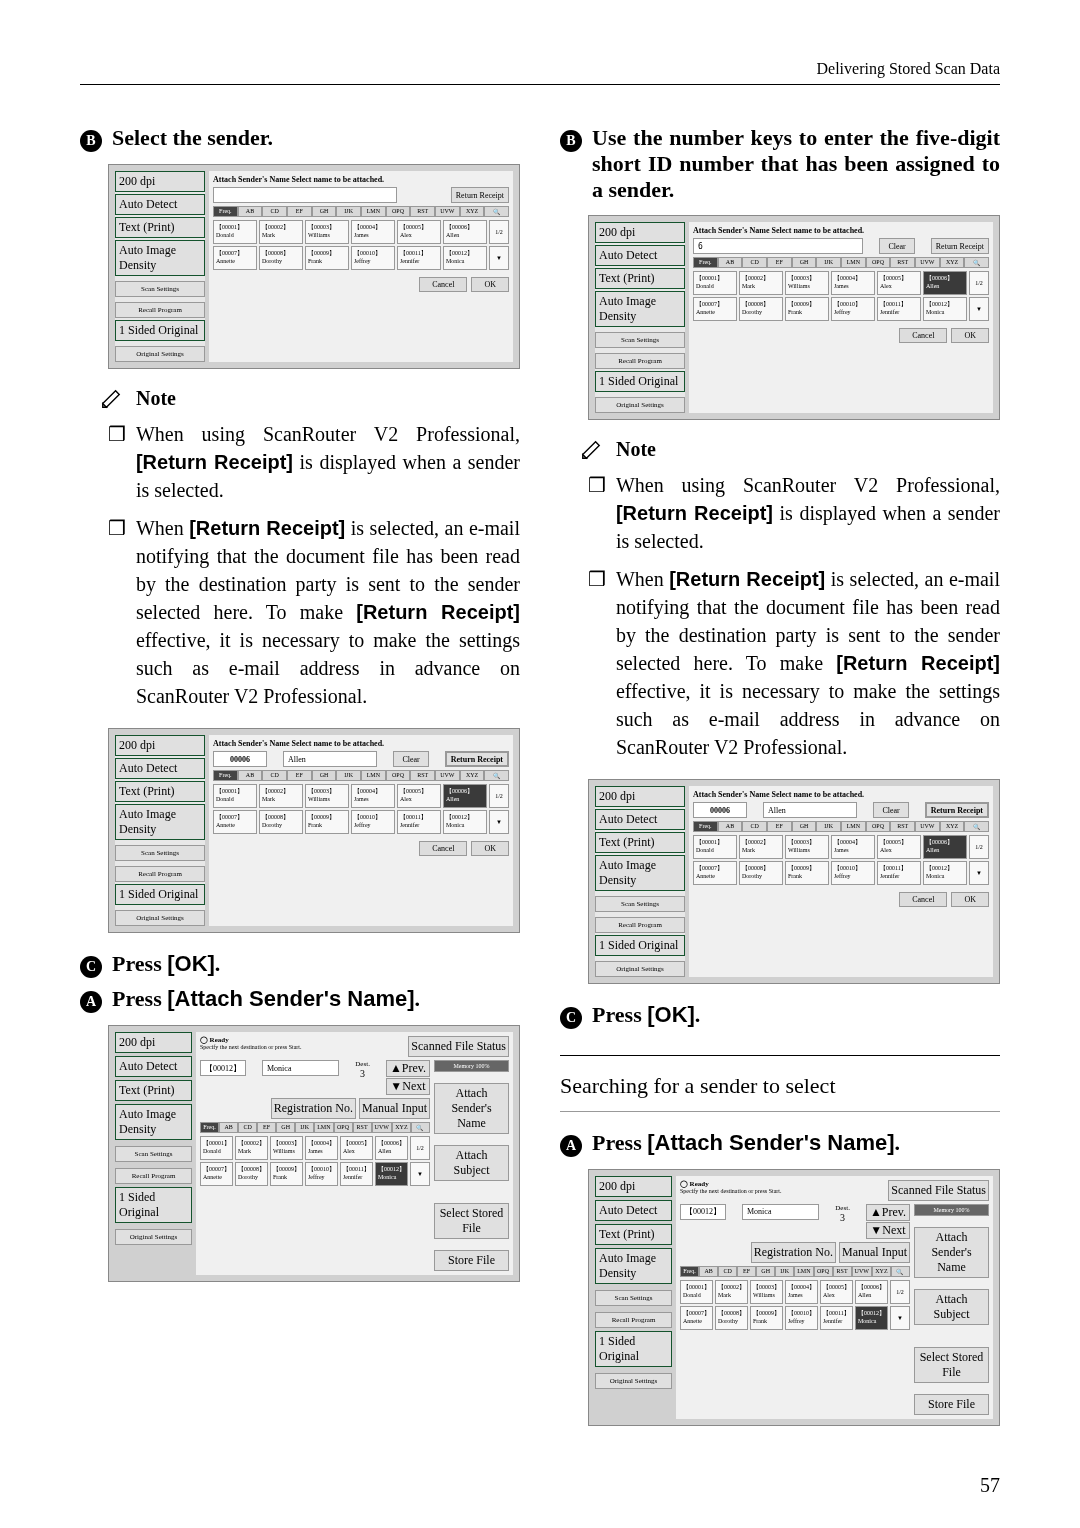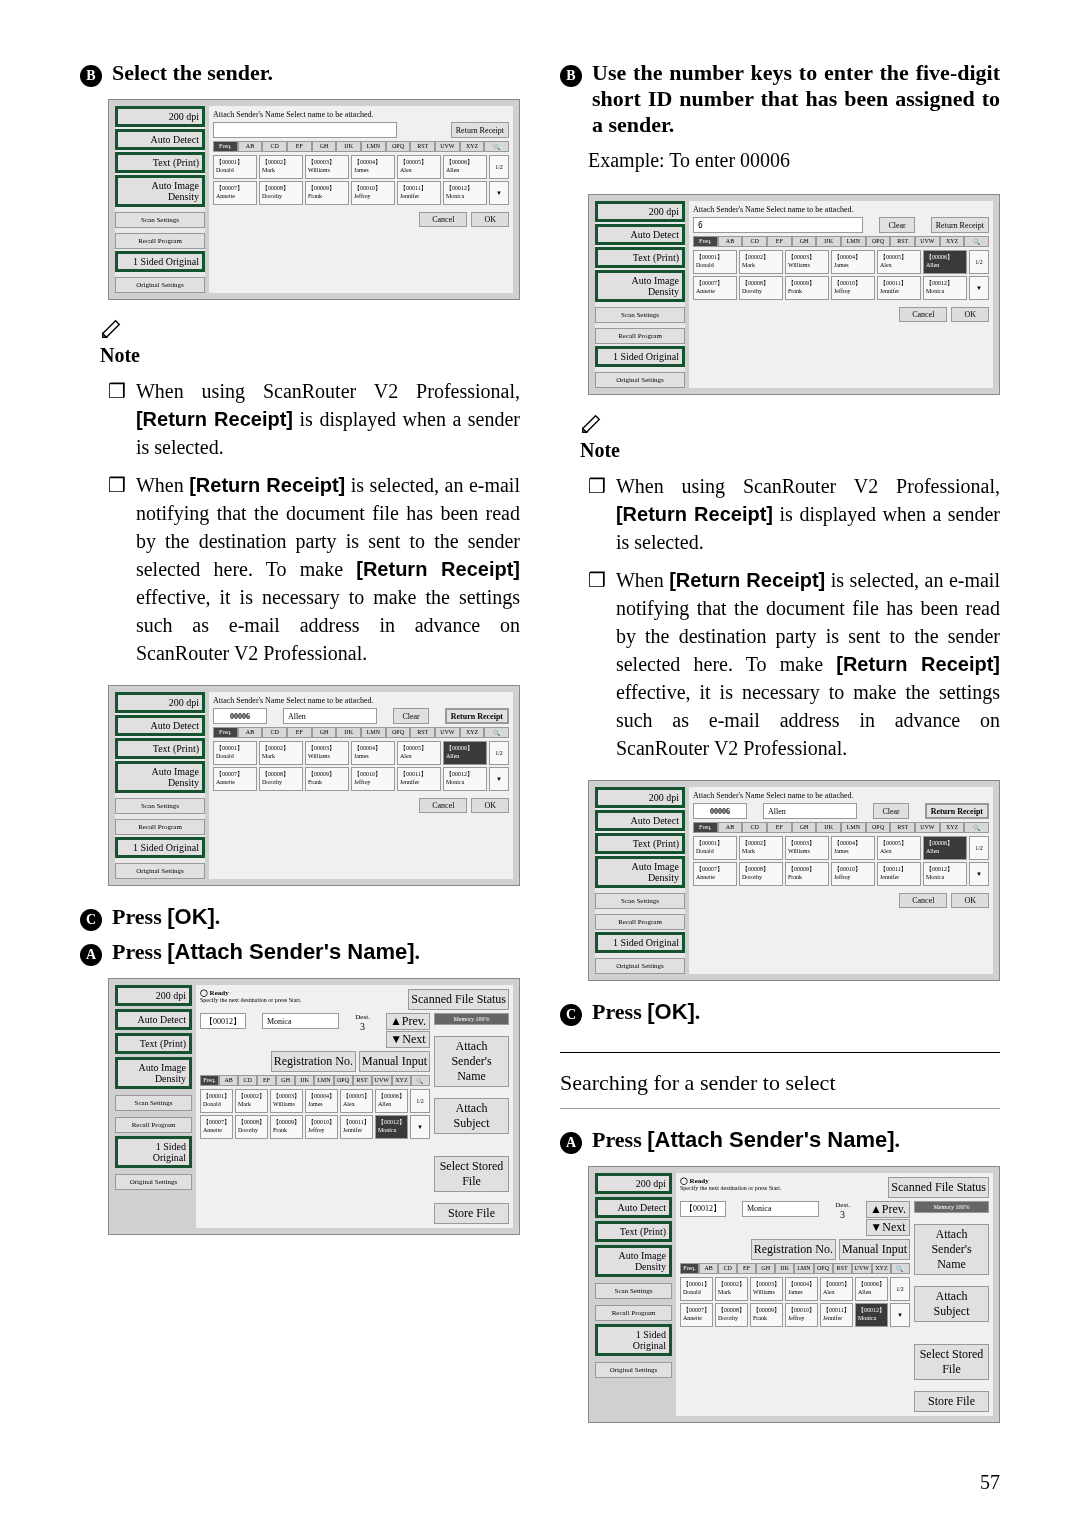--- a/index.html
+++ b/index.html
@@ -7,57 +7,58 @@
 .header-line { text-align:right; font-size:16px; border-bottom:1px solid #000; padding-bottom:6px; margin-bottom:40px; }
 .columns { display:flex; gap:40px; }
 .col { flex:1; min-width:0; }
 .step-line { display:flex; align-items:flex-start; gap:10px; margin-bottom:8px; }
 .circ { display:inline-flex; align-items:center; justify-content:center; width:22px; height:22px; border-radius:50%; background:#000; color:#fff; font-size:14px; font-weight:bold; flex-shrink:0; margin-top:5px;}
 .step-text { font-size:22px; font-weight:bold; }
 .step-text-just { font-size:22px; font-weight:bold; }
 .screenshot { background:#d0d0d0; border:1px solid #888; margin:12px 0 18px 28px; padding:6px; }
 .ss-row { display:flex; gap:4px; }
 .ss-side { width:90px; background:#e8e8e8; font-size:7px; display:flex; flex-direction:column; gap:2px; }
-.ss-side-item { background:#e0e0e0; border:3px solid #14532d; padding:2px 3px; text-align:right; font-size:10px; }
+.ss-side-item { background:#e0e0e0; border:1px solid #14532d; padding:2px 3px; text-align:left; font-size:12px; }
 .ss-side-btn { background:#e0e0e0; border:1px solid #999; padding:3px 3px; text-align:center; font-size:7px; margin-top:3px; }
 .ss-main { flex:1; background:#f0f0f0; font-size:7px; padding:4px; display:flex; flex-direction:column; gap:3px; }
-.ss-title { font-size:8px; }
+.ss-title { font-size:8px;font-weight:bold; }
 .ss-input-row { display:flex; gap:16px; }
 .ss-input { flex:1; background:#fff; border:1px solid #999; height:14px; display:flex; align-items:center; padding:0 4px; font-size:8px; }
 .ss-clear-btn { background:#e0e0e0; border:1px solid #999; padding:1px 8px; font-size:8px; display:flex; align-items:center; }
 .ss-rr-btn { background:#e0e0e0; border:1px solid #999; padding:1px 4px; font-size:8px; display:flex; align-items:center; }
 .ss-tabs { display:flex; gap:0; }
 .ss-tab { flex:1; background:#d8d8d8; border:1px solid #999; padding:1px 2px; font-size:6px; text-align:center; }
 .ss-tab.dark { background:#444; color:#fff; }
 .ss-grid6 { display:grid; grid-template-columns:repeat(6,1fr) 20px; gap:2px; }
 .ss-cell { background:#f8f8f8; border:1px solid #999; padding:2px 2px; font-size:6px; height:18px; }
 .ss-cell-s { background:#f8f8f8; border:1px solid #999; padding:2px 2px; font-size:6px; display:flex; align-items:center; justify-content:center; }
 .ss-cell.hl { background:#3a3a3a; color:#fff; }
 .ss-footer { display:flex; justify-content:flex-end; gap:4px; margin-top:4px;}
 .ss-fbtn { background:#ddd; border:1px solid #999; padding:2px 12px; font-size:8px; }
 .body-text { font-size:20px; margin:8px 0 20px 28px; line-height:1.4; }
-.note-head { display:flex; align-items:flex-start; gap:4px; font-size:20px; font-weight:bold;  margin:12px 0 10px 20px;flex-direction:column; }
+.note-head { display:flex; align-items:flex-end; gap:14px; font-size:20px; font-weight:bold;  margin:12px 0 10px 20px; }
 .note-icon { width:22px; height:22px; }
 .note-list { margin:0 0 18px 28px; }
 .note-item { display:flex; gap:10px; margin-bottom:10px; }
 .note-bullet { font-size:20px; line-height:1.4; flex-shrink:0; }
 .note-text { font-size:20px; line-height:1.4; text-align:justify; }
 .bold-ui { font-family:Arial,sans-serif; font-weight:bold; }
 .sub-head { font-size:22px; margin:26px 0 18px 0; border-top:1px solid #000; border-bottom:1px solid #999; padding:16px 0 10px 0; line-height:1.3; }
 .key-btn { display:inline-block; border:1px solid #000; border-radius:4px; padding:0 8px; font-family:Arial,sans-serif; font-weight:bold; line-height:1.2; }
 .page-num { text-align:right; font-size:20px; margin-top:30px; }
 .ss-ready-side { width:80px; display:flex; flex-direction:column; gap:3px; font-size:7px; }
 .ss-ready-right { width:75px; display:flex; flex-direction:column; gap:11px; }
 .ss-rbtn { background:#e0e0e0; border:1px solid #999; padding:2px 2px; font-size:12px; text-align:center; }
 .ss-rbtn.dark { background:#666; color:#fff;}
 </style>
 </head>
 <body>
 
 <div class="page">
+  <div class="header-line">Delivering Stored Scan Data</div>
 
   <div class="columns">
 
     <div class="col">
       <div class="step-line">
         <span class="circ">B</span>
         <span class="step-text">Select the sender.</span>
       </div>
 
       <div class="screenshot">
@@ -401,21 +402,20 @@
         </div>
       </div>
 
     </div>
 
     <div class="col">
       <div class="step-line">
         <span class="circ">B</span>
         <span class="step-text-just" style="text-align:justify;">Use the number keys to enter the five-digit short ID number that has been assigned to a sender.</span>
       </div>
-      <div class="body-text">Example: To enter 00006</div>
 
       <div class="screenshot">
         <div class="ss-row">
           <div class="ss-side">
             <div class="ss-side-item">200 dpi</div>
             <div class="ss-side-item">Auto Detect</div>
             <div class="ss-side-item">Text (Print)</div>
             <div class="ss-side-item">Auto Image Density</div>
             <div class="ss-side-btn">Scan Settings</div>
             <div class="ss-side-btn">Recall Program</div>

